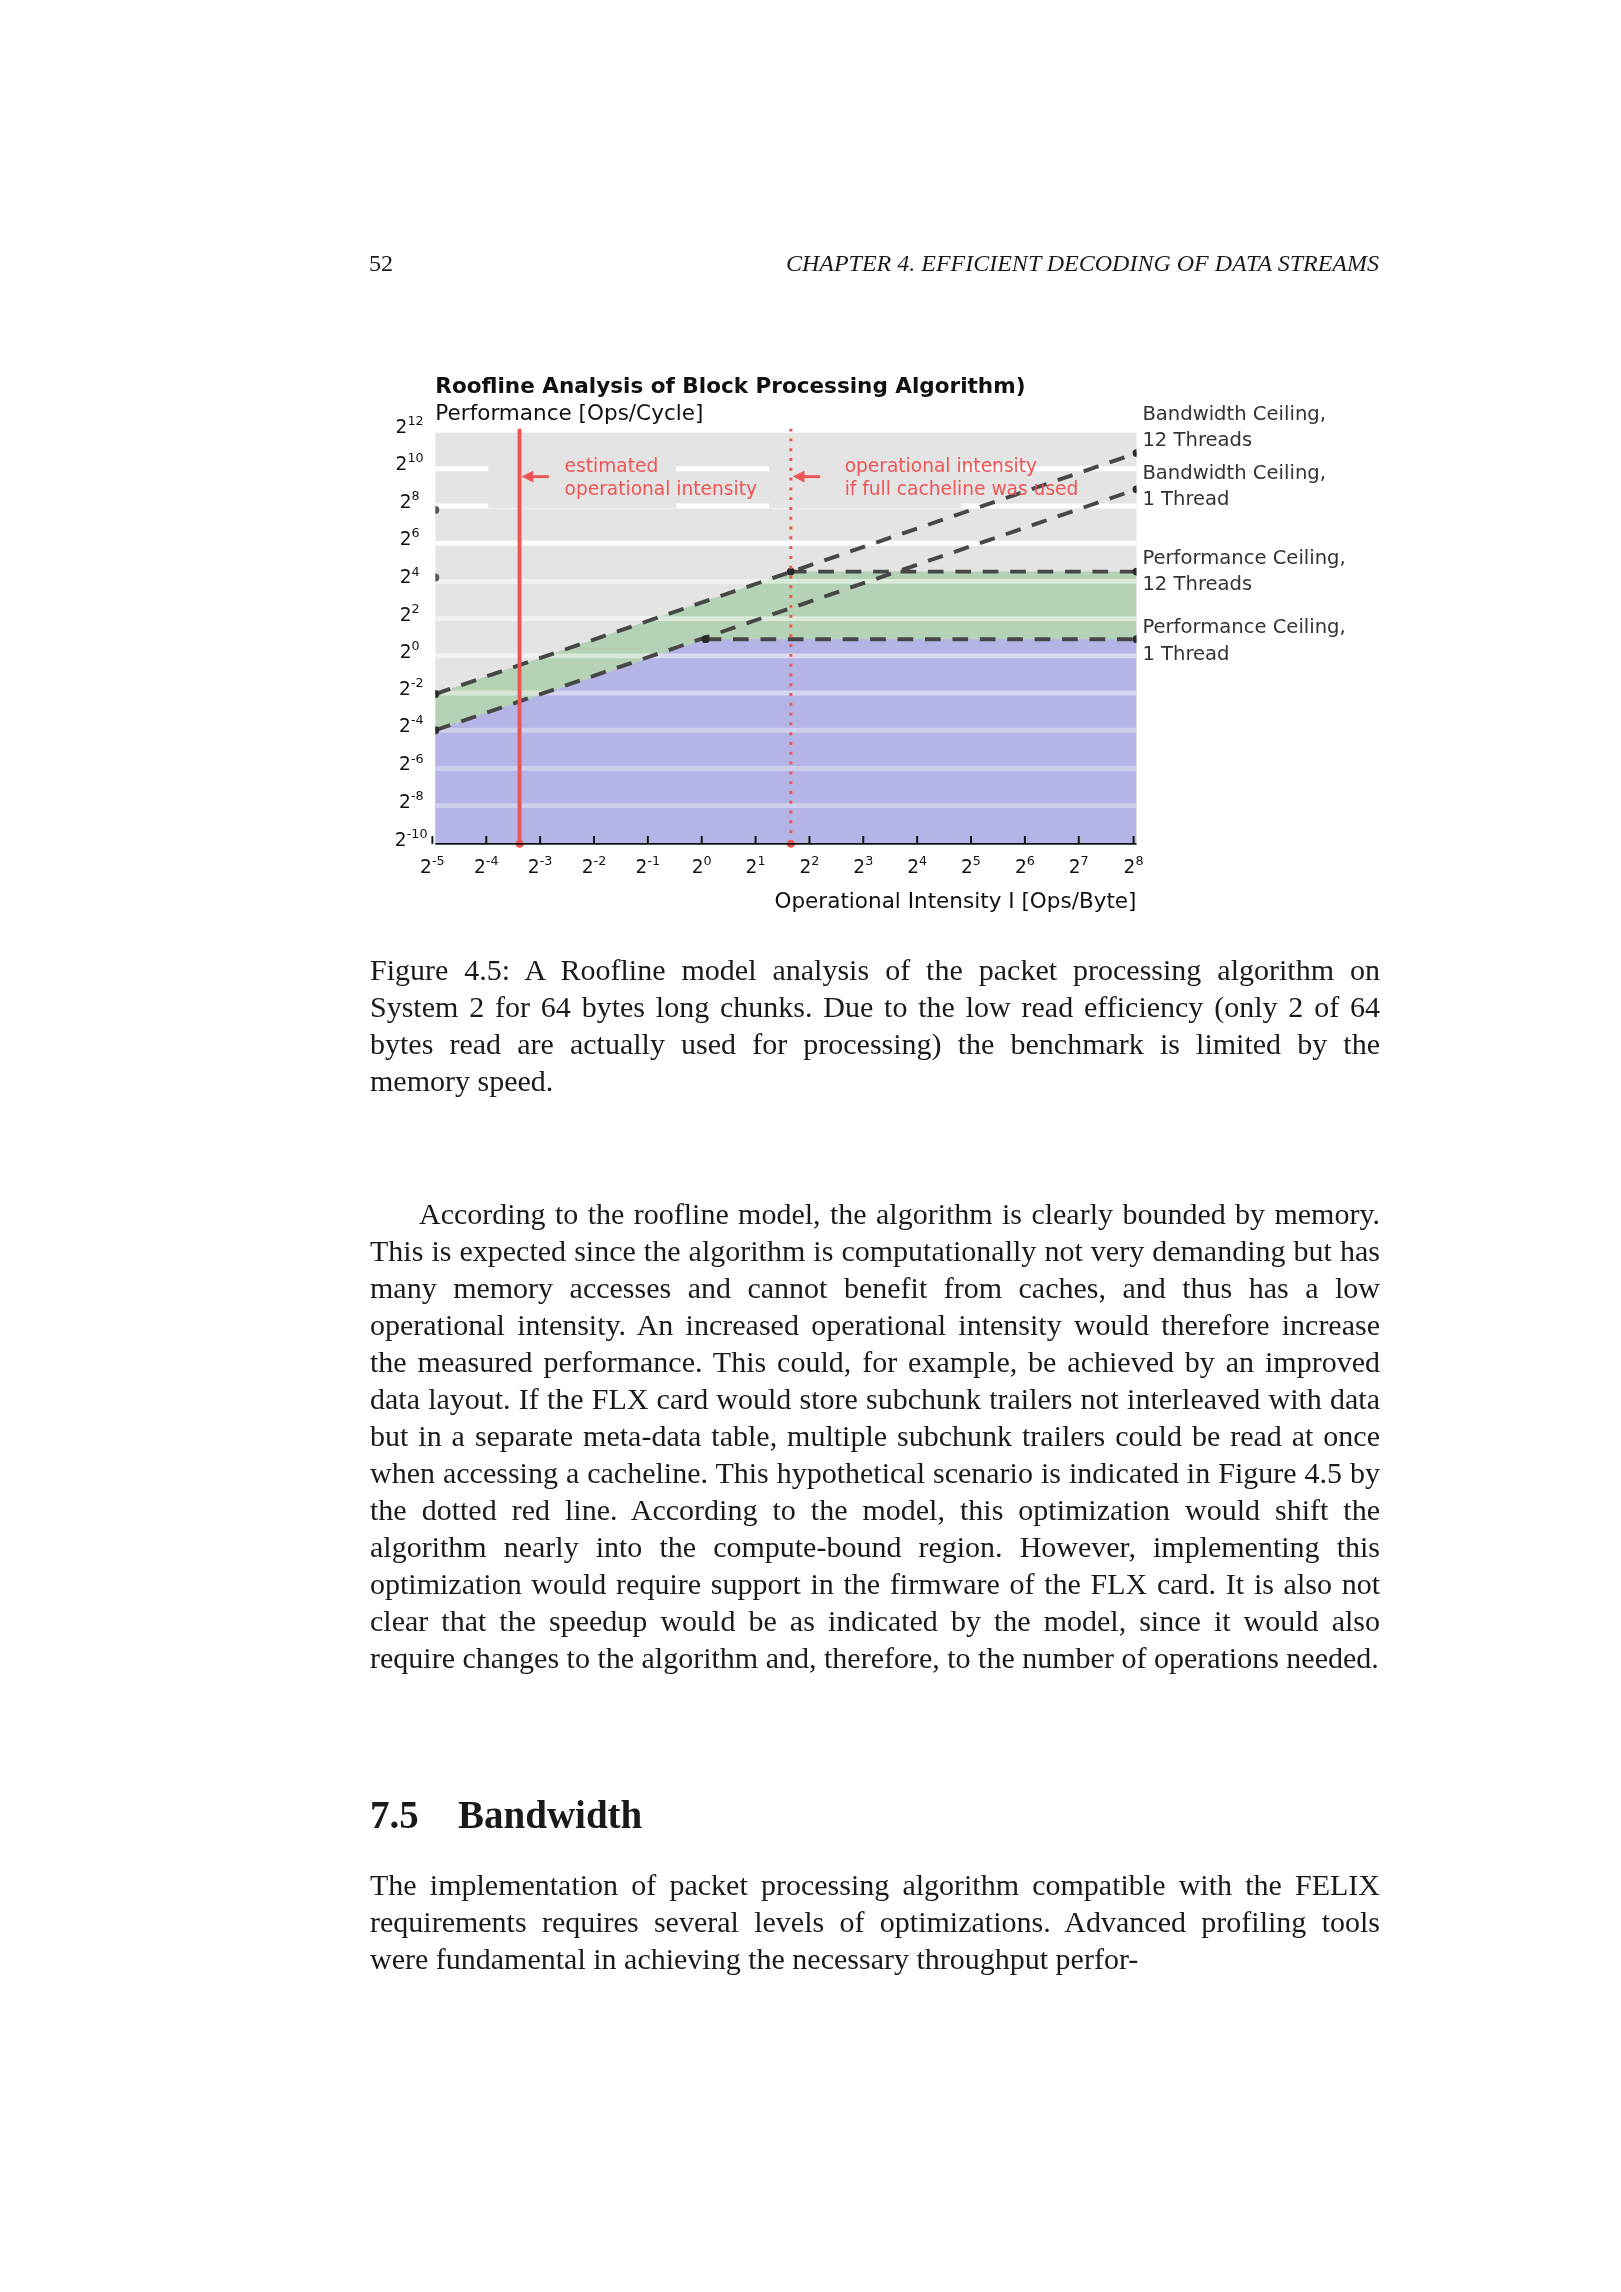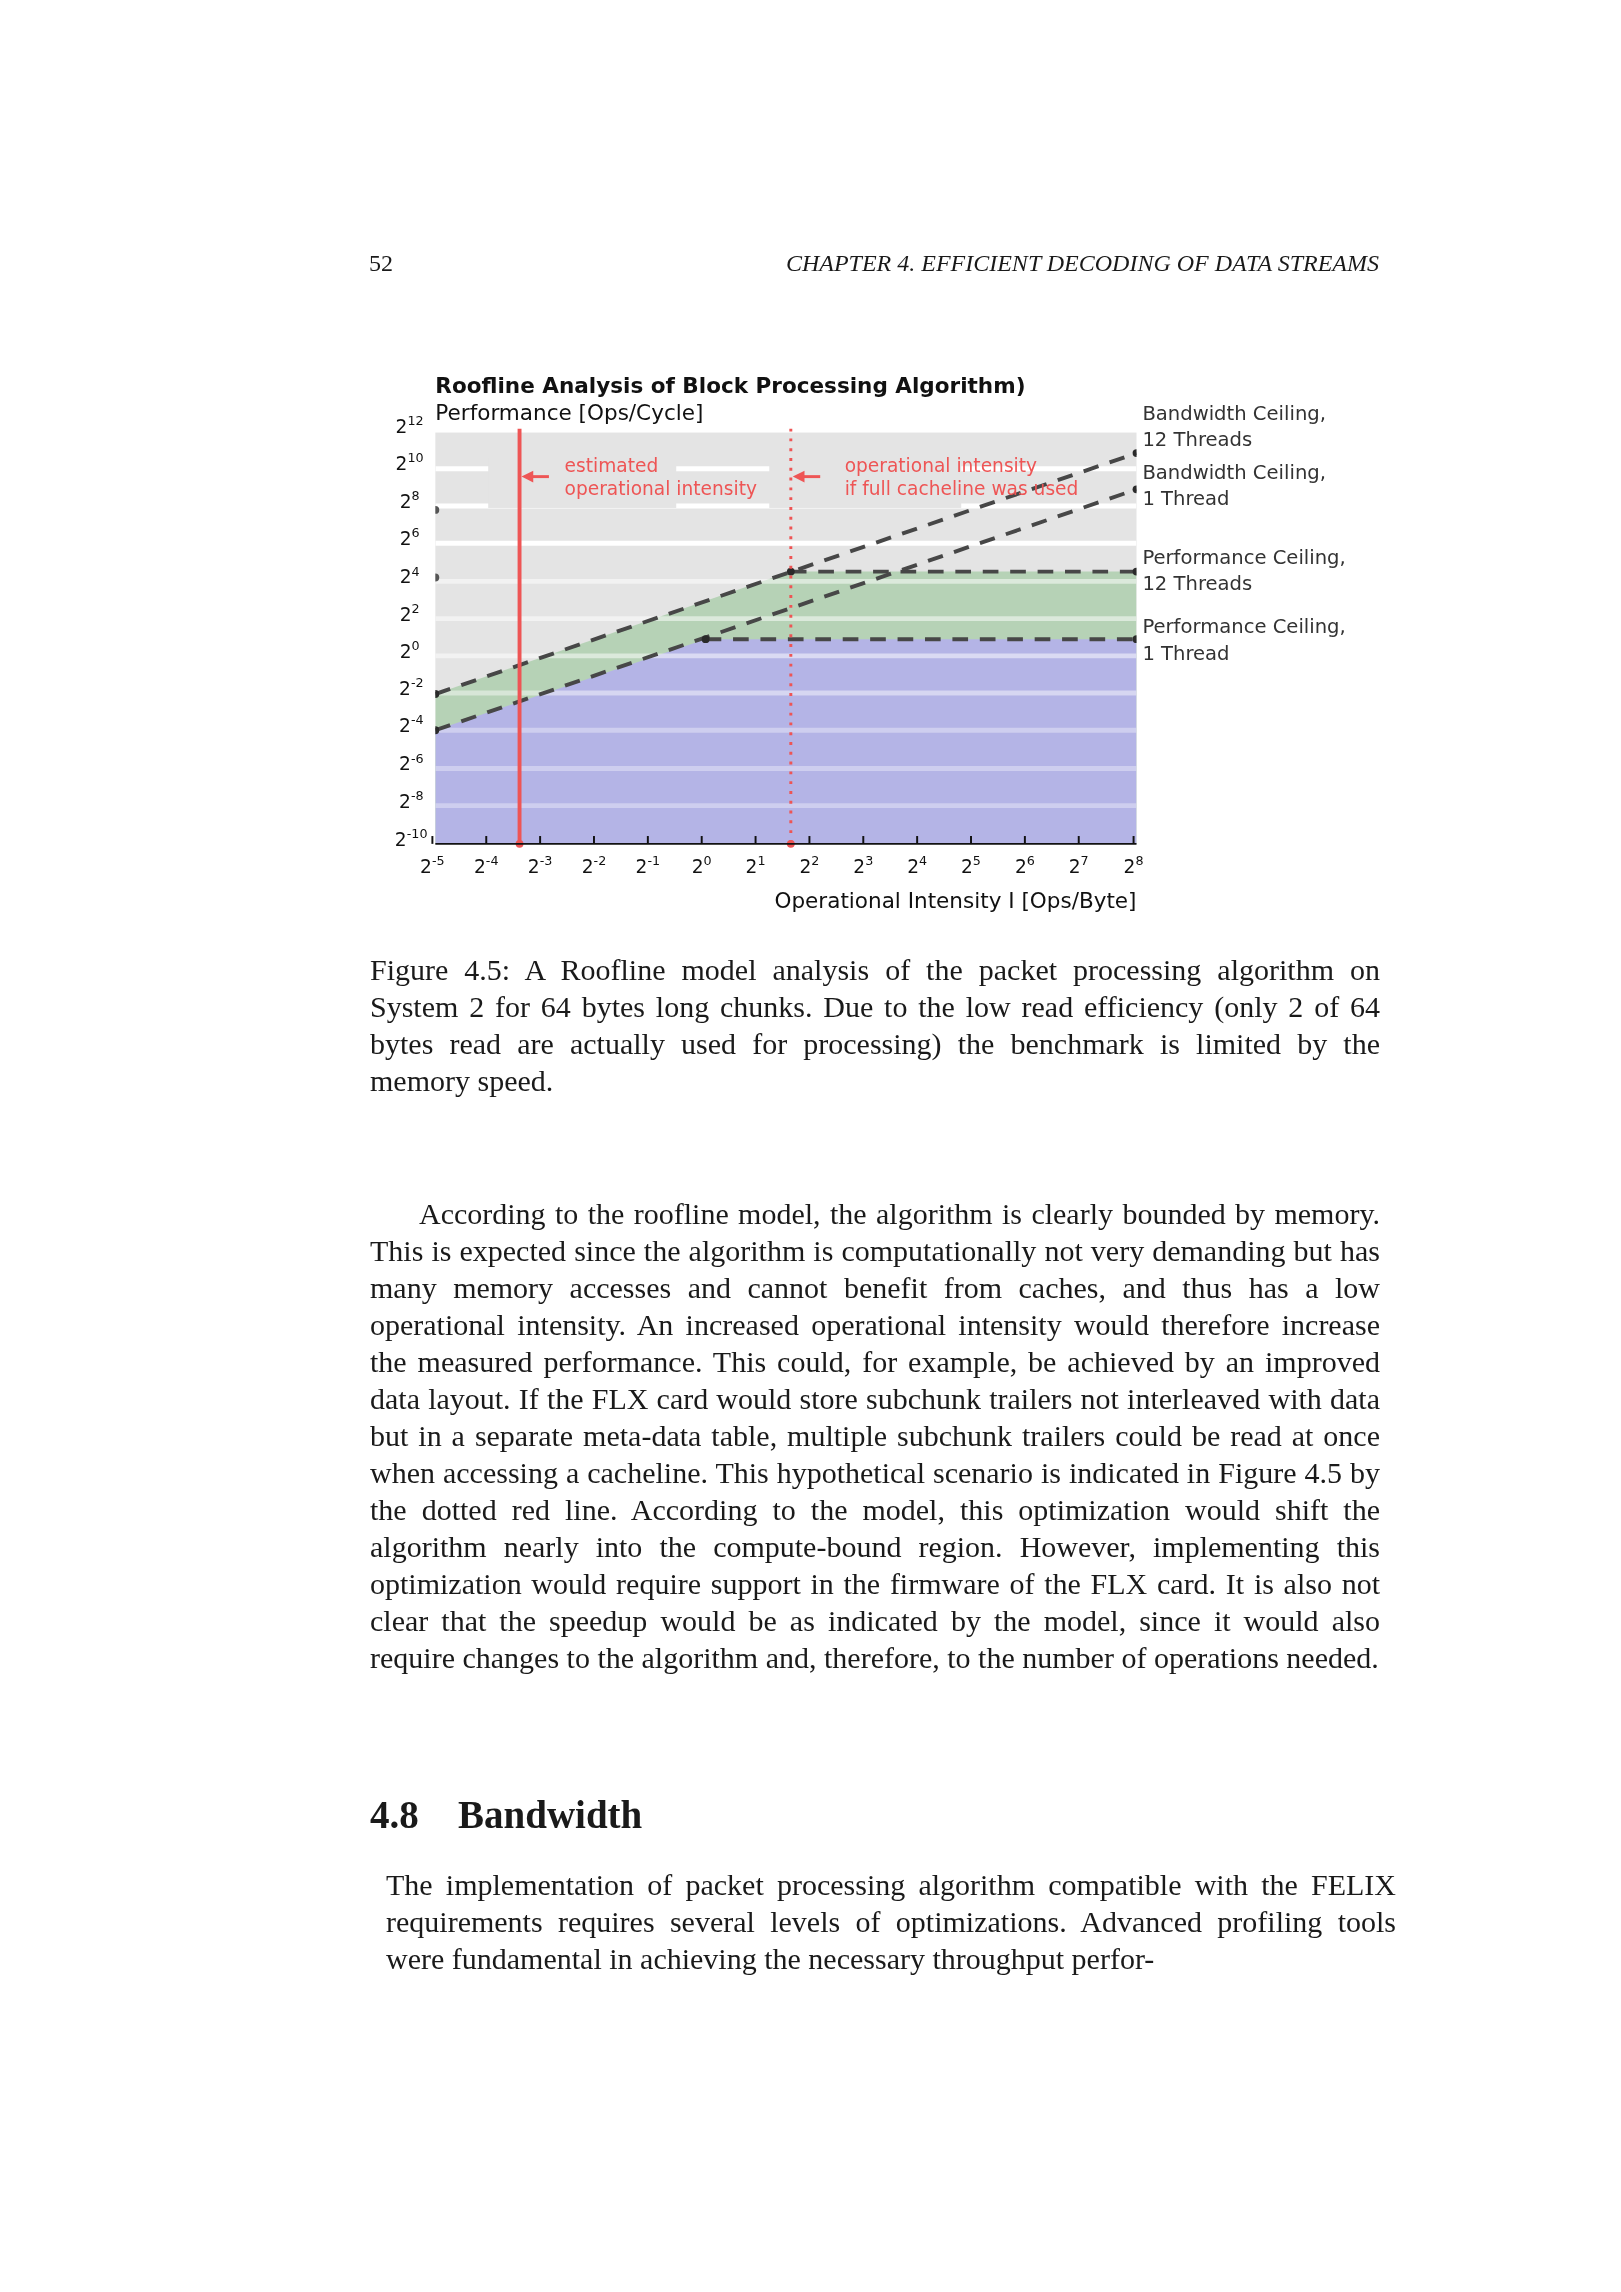--- a/index.html
+++ b/index.html
@@ -7,21 +7,21 @@
   .serif { font-family: "Liberation Serif", "DejaVu Serif", serif; color: #1a1a1a; }
   #running-head { position: absolute; top: 250px; left: 369px; width: 1010px; height: 39px; font-size: 24px; }
   #page-number { position: absolute; left: 0; top: 0; }
   #chapter-title { position: absolute; right: 0; top: 0; font-style: italic; }
   #figure { position: absolute; left: 372px; top: 364px; width: 1010px; height: 568px; }
   #figure svg { position: absolute; left: 0; top: 0; }
   #caption { position: absolute; left: 370px; top: 951px; width: 1010px; font-size: 30px; line-height: 37px; text-align: justify; }
   #body-para { position: absolute; left: 370px; top: 1174px; width: 1010px; font-size: 30px; line-height: 37px; text-align: justify; text-indent: 49px; margin-top: 21px; }
   #section-heading { position: absolute; left: 370px; top: 1792px; font-size: 39px; font-weight: bold; }
   #section-heading .num { display: inline-block; width: 88px; }
-  #conclusion-para { position: absolute; left: 386px; top: 1866px; width: 1010px; font-size: 30px; line-height: 37px; text-align: justify; }
+  #conclusion-para { position: absolute; left: 370px; top: 1866px; width: 1010px; font-size: 30px; line-height: 37px; text-align: justify; }
 </style>
 </head>
 <body>
 
 <div id="running-head" class="serif">
   <span id="page-number">52</span>
   <span id="chapter-title">CHAPTER 4.  EFFICIENT DECODING OF DATA STREAMS</span>
 </div>
 
 <div id="figure">
@@ -160,17 +160,17 @@
       <text x="786" y="302">1 Thread</text>
     </g>
   </svg>
 </div>
 
 <div id="caption" class="serif">Figure 4.5: A Roofline model analysis of the packet processing algorithm on System 2 for 64 bytes long chunks. Due to the low read efficiency (only 2 of 64 bytes read are actually used for processing) the benchmark is limited by the memory speed.</div>
 
 <div id="body-para" class="serif">According to the roofline model, the algorithm is clearly bounded by memory. This is expected since the algorithm is computationally not very demanding but has many memory accesses and cannot benefit from caches, and thus has a low operational intensity. An increased operational intensity would therefore increase the measured performance. This could, for example, be achieved by an improved data layout. If the FLX card would store subchunk trailers not interleaved with data but in a separate meta-data table, multiple subchunk trailers could be read at once when accessing a cacheline. This hypothetical scenario is indicated in Figure 4.5 by the dotted red line. According to the model, this optimization would shift the algorithm nearly into the compute-bound region. However, implementing this optimization would require support in the firmware of the FLX card. It is also not clear that the speedup would be as indicated by the model, since it would also require changes to the algorithm and, therefore, to the number of operations needed.</div>
 
 <div id="section-heading" class="serif">
-  <span class="num">4.8</span><span>Bandwidth</span>
+  <span class="num">7.5</span><span>Bandwidth</span>
 </div>
 
 <div id="conclusion-para" class="serif">The implementation of packet processing algorithm compatible with the FELIX requirements requires several levels of optimizations. Advanced profiling tools were fundamental in achieving the necessary throughput perfor-</div>
 
 
 </body></html>

